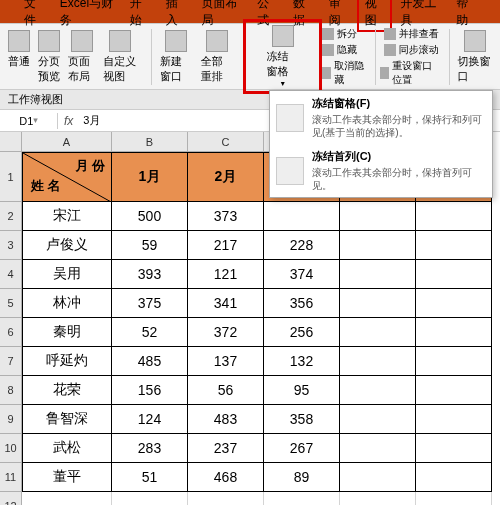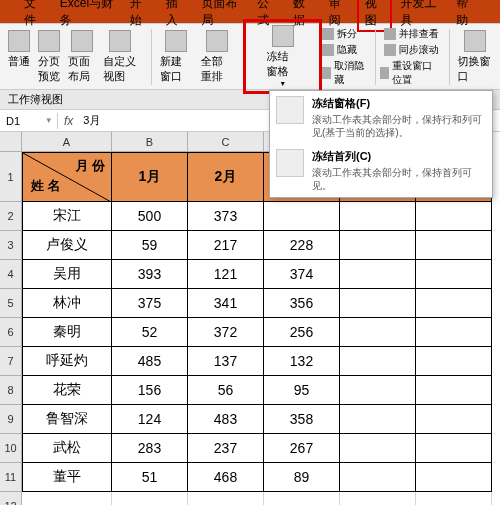--- a/index.html
+++ b/index.html
@@ -14,21 +14,21 @@
   .ribbon-btn-large { display: flex; flex-direction: column; align-items: center; padding: 2px 4px; font-size: 11px; font-family: Liberation Serif, serif; }
   .ribbon-btn-large .icon { width: 22px; height: 22px; background: #ccc; margin-bottom: 2px; border: 1px solid #999; }
   .ribbon-sep { width: 1px; background: #ccc; height: 56px; margin: 0 4px; }
   .ribbon-btn-box { border: 3px solid #d00; padding: 1px 16px; }
   .ribbon-small { display: flex; align-items: center; margin: 1px 0; font-size: 10px; }
   .ribbon-small .mini-icon { width: 12px; height: 12px; background: #aaa; margin-right: 3px; }
   
   .statusbar { background: #e8e8e8; border-bottom: 1px solid #ccc; padding: 2px 8px; font-size: 11px; display:flex; justify-content:space-between;}
   
   .namebox-row { display: flex; align-items: center; border-bottom: 1px solid #ccc; height: 22px; }
-  .namebox { border-right: 1px solid #ccc; width: 58px; padding: 2px 6px; font-size: 11px; display:flex; justify-content:space-between;}
+  .namebox { border-right: 1px solid #ccc; width: 58px; padding: 2px 6px; font-size: 11px; display:flex; justify-content:center;}
   .fx-label { padding: 0 6px; font-style: italic; color: #555; }
   .formula-input { flex: 1; padding: 2px 4px; font-size: 11px; border: none; outline: none; }
   
   .sheet-area { display: flex; }
   .row-headers { display: flex; flex-direction: column; }
   .row-header { width: 22px; background: #e8e8e8; border-right: 1px solid #b0b0b0; border-bottom: 1px solid #b0b0b0; display:flex; align-items:center; justify-content:center; font-size: 11px; color: #333; }
   .row-header.first { height: 50px; }
   .row-header.data { height: 29px; }
   .corner { width: 22px; height: 20px; background: #e8e8e8; border-right: 1px solid #b0b0b0; border-bottom: 1px solid #b0b0b0; }
   
@@ -43,21 +43,21 @@
   .data-cell.body-cell { height: 29px; }
   .data-cell.first-col { border-left: 1px solid #000; }
   .data-cell.empty { border:none; border-right:1px solid #d4d4d4; border-bottom:1px solid #d4d4d4; }
   
   .diag-cell { position: relative; overflow: hidden; }
   .diag-cell .diag-line { position: absolute; inset:0; }
   .diag-cell .top-label { position:absolute; top:4px; right:6px; font-size:13px; }
   .diag-cell .left-label { position:absolute; bottom:6px; left:8px; font-size:13px; }
   
   .dropdown { position: absolute; top: 90px; left: 269px; width: 224px; background: #fff; border: 1px solid #aaa; box-shadow: 2px 2px 6px rgba(0,0,0,0.25); z-index: 50; }
-  .dropdown-item { display: flex; padding: 5px 6px; align-items: flex-start; }
+  .dropdown-item { display: flex; padding: 5px 6px; align-items: center; }
   .dropdown-item.active { background: #fde3b8; }
   .dropdown-item .dd-icon { width: 28px; height: 28px; background: #eee; border: 1px solid #ccc; margin-right: 8px; flex-shrink:0; }
   .dropdown-item .dd-text { flex:1; }
   .dropdown-item .dd-title { font-size: 11px; font-weight: bold; margin-bottom: 2px; }
   .dropdown-item .dd-desc { font-size: 10px; color: #555; line-height: 1.3; }
 </style>
 </head>
 <body>
 
 <div class="menubar" id="menubar">

